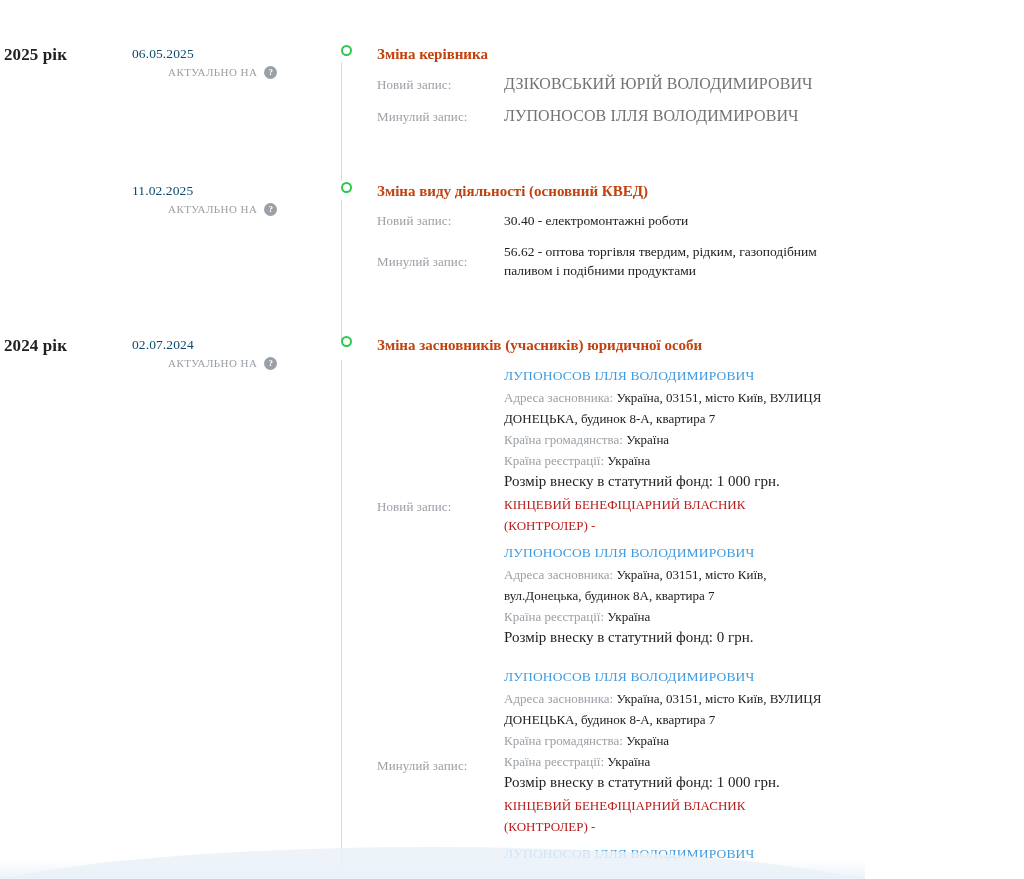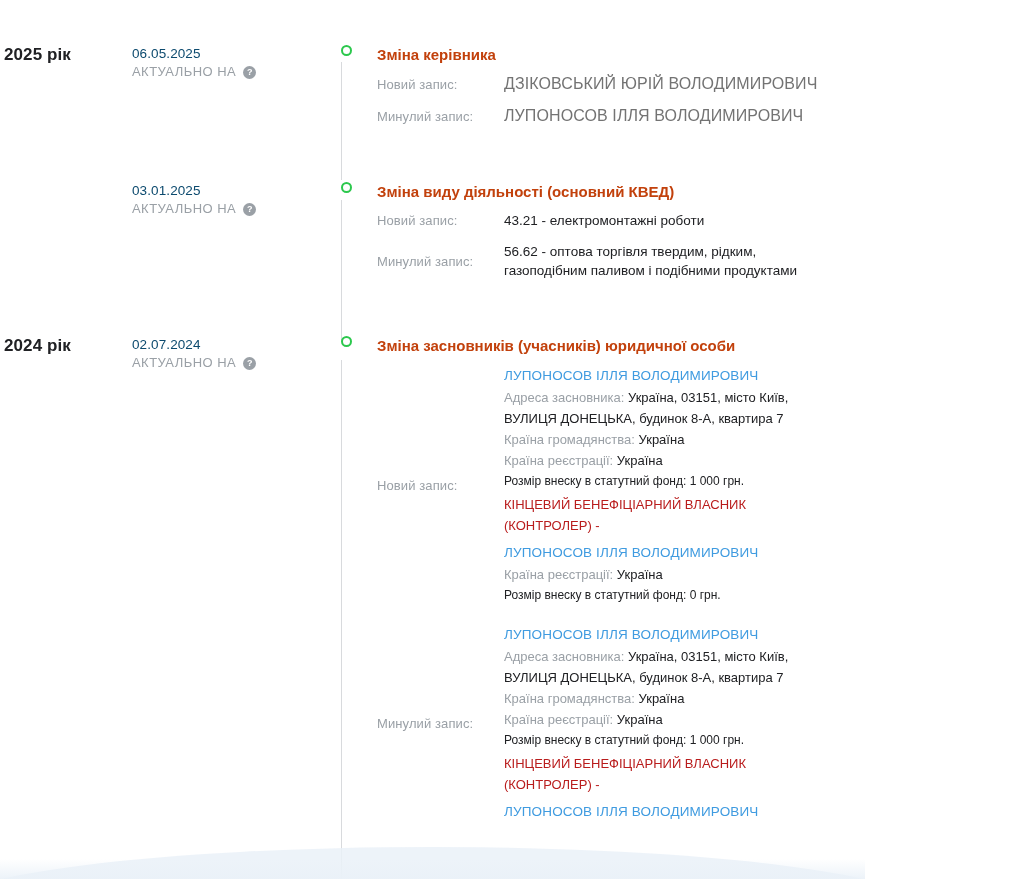--- a/index.html
+++ b/index.html
@@ -14,20 +14,21 @@
     font-family: "Liberation Sans", "DejaVu Sans", sans-serif;
     color: #202124;
     position: relative;
   }
 
   #page {
     position: relative;
     width: 865px;
     height: 879px;
     overflow: hidden;
+    font-family: Liberation Serif, serif;
   }
 
   
   .rail {
     position: absolute;
     left: 341px;
     top: 0;
     width: 1px;
     background: #d8dadd;
   }
@@ -66,25 +67,26 @@
     line-height: 17px;
     letter-spacing: 0.1px;
   }
   .date-caption {
     margin-top: 3px;
     display: flex;
     align-items: center;
     gap: 7px;
   }
   .date-caption-text {
-    font-size: 13px;
+    font-size: 11px;
     color: #9aa0a6;
     letter-spacing: 0.45px;
     line-height: 14px;
     white-space: nowrap;
+    margin-left: 36px;
   }
   .help-icon {
     display: inline-flex;
     align-items: center;
     justify-content: center;
     width: 13px;
     height: 13px;
     border-radius: 50%;
     background: #9aa0a6;
     color: #ffffff;
@@ -172,21 +174,21 @@
     letter-spacing: 0.15px;
     cursor: pointer;
   }
   .founder-line {
     font-size: 13px;
     line-height: 21px;
     color: #202124;
   }
   .muted { color: #9aa0a6; }
   .strong-line {
-    font-size: 12px;
+    font-size: 15px;
     line-height: 21px;
     color: #202124;
   }
   .kbv-line {
     font-size: 13px;
     line-height: 21px;
     color: #b91c1c;
     margin-top: 2px;
     margin-bottom: 6px;
   }
@@ -252,34 +254,34 @@
         </div>
       </div>
     </div>
   </div>
 
   <div class="event" style="margin-top:44px;">
     <div class="col-year">
       <div class="year-label"></div>
     </div>
     <div class="col-date">
-      <div class="date-value">03.01.2025</div>
+      <div class="date-value">11.02.2025</div>
       <div class="date-caption">
         <span class="date-caption-text">АКТУАЛЬНО НА</span>
         <span class="help-icon">?</span>
       </div>
     </div>
     <div class="col-dot">
       <span class="dot"></span>
     </div>
     <div class="col-body">
       <div class="event-title">Зміна виду діяльності (основний КВЕД)</div>
       <div class="record">
         <div class="record-label">Новий запис:</div>
-        <div class="record-value plain">43.21 - електромонтажні роботи</div>
+        <div class="record-value plain">30.40 - електромонтажні роботи</div>
       </div>
       <div class="record">
         <div class="record-label">Минулий запис:</div>
         <div class="record-value plain" style="max-width:432px;">56.62 - оптова торгівля твердим, рідким, газоподібним паливом і подібними продуктами</div>
       </div>
     </div>
   </div>
 
   <div class="event" style="margin-top:44px;">
     <div class="col-year">
@@ -315,20 +317,24 @@
             <div class="founder-line">
               <span class="muted">Країна реєстрації:</span>
               <span>Україна</span>
             </div>
             <div class="strong-line">Розмір внеску в статутний фонд: 1 000 грн.</div>
             <div class="kbv-line">КІНЦЕВИЙ БЕНЕФІЦІАРНИЙ ВЛАСНИК (КОНТРОЛЕР) -</div>
           </div>
 
           <div class="founder-block">
             <div class="founder-name">ЛУПОНОСОВ ІЛЛЯ ВОЛОДИМИРОВИЧ</div>
+            <div class="founder-line" style="max-width:452px;">
+              <span class="muted">Адреса засновника:</span>
+              <span>Україна, 03151, місто Київ, вул.Донецька, будинок 8А, квартира 7</span>
+            </div>
             <div class="founder-line">
               <span class="muted">Країна реєстрації:</span>
               <span>Україна</span>
             </div>
             <div class="strong-line">Розмір внеску в статутний фонд: 0 грн.</div>
           </div>
 
         </div>
       </div>
 

